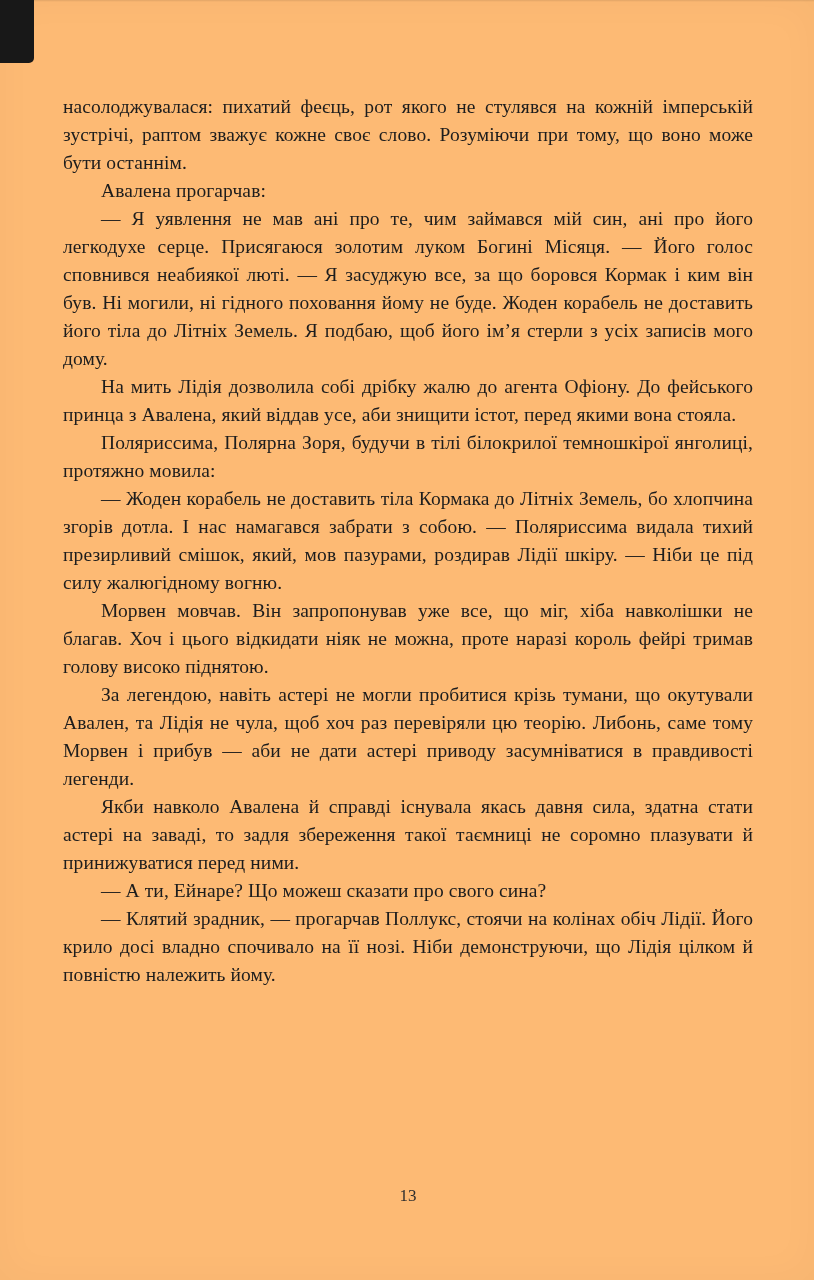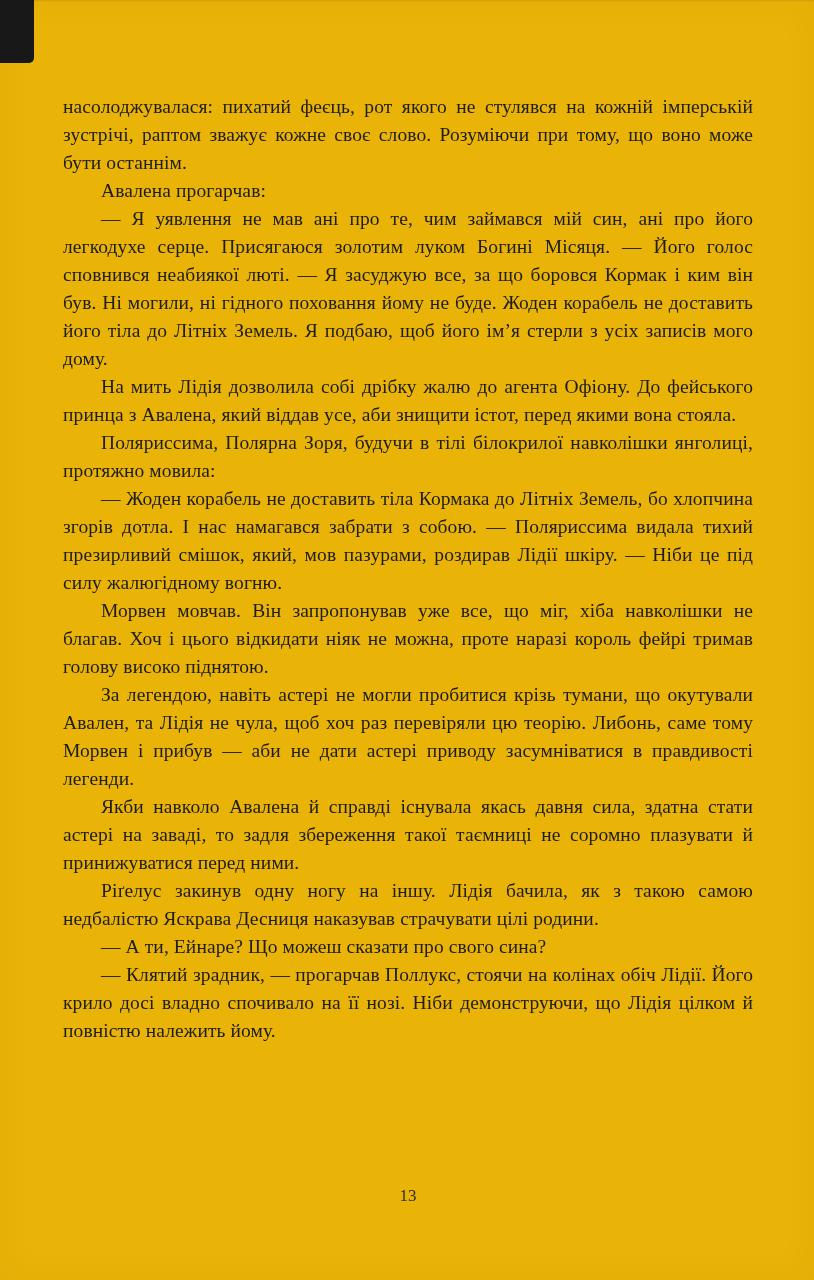--- a/index.html
+++ b/index.html
@@ -5,21 +5,21 @@
   html, body {
     margin: 0;
     padding: 0;
     background: #e9e9e7;
   }
   .page {
     position: relative;
     width: 814px;
     height: 1280px;
     margin: 0 auto;
-    background: #eab308;
+    background: #fdba74;
     overflow: hidden;
     font-family: "Liberation Serif", "DejaVu Serif", serif;
     color: #1d1d1d;
     box-shadow: inset 0 0 40px rgba(0,0,0,0.03);
   }
   .scan-artifact {
     position: absolute;
     top: 0;
     left: 0;
     width: 34px;
@@ -68,24 +68,23 @@
 
 <div class="page">
   <div class="page-edge"></div>
   <div class="scan-artifact"></div>
 
   <div class="text-block">
     <p class="no-indent">насолоджувалася: пихатий феєць, рот якого не стулявся на кожній імперській зустрічі, раптом зважує кожне своє слово. Розуміючи при тому, що воно може бути останнім.</p>
     <p>Авалена прогарчав:</p>
     <p>— Я уявлення не мав ані про те, чим займався мій син, ані про його легкодухе серце. Присягаюся золотим луком Богині Місяця. — Його голос сповнився неабиякої люті. — Я засуджую все, за що боровся Кормак і ким він був. Ні могили, ні гідного поховання йому не буде. Жоден корабель не доставить його тіла до Літніх Земель. Я подбаю, щоб його ім’я стерли з усіх записів мого дому.</p>
     <p>На мить Лідія дозволила собі дрібку жалю до агента Офіону. До фейського принца з Авалена, який віддав усе, аби знищити істот, перед якими вона стояла.</p>
-    <p>Поляриссима, Полярна Зоря, будучи в тілі білокрилої навколішки янголиці, протяжно мовила:</p>
+    <p>Поляриссима, Полярна Зоря, будучи в тілі білокрилої темношкірої янголиці, протяжно мовила:</p>
     <p>— Жоден корабель не доставить тіла Кормака до Літніх Земель, бо хлопчина згорів дотла. І нас намагався забрати з собою. — Поляриссима видала тихий презирливий смішок, який, мов пазурами, роздирав Лідії шкіру. — Ніби це під силу жалюгідному вогню.</p>
     <p>Морвен мовчав. Він запропонував уже все, що міг, хіба навколішки не благав. Хоч і цього відкидати ніяк не можна, проте наразі король фейрі тримав голову високо піднятою.</p>
     <p>За легендою, навіть астері не могли пробитися крізь тумани, що окутували Авален, та Лідія не чула, щоб хоч раз перевіряли цю теорію. Либонь, саме тому Морвен і прибув — аби не дати астері приводу засумніватися в правдивості легенди.</p>
     <p>Якби навколо Авалена й справді існувала якась давня сила, здатна стати астері на заваді, то задля збереження такої таємниці не соромно плазувати й принижуватися перед ними.</p>
-    <p>Ріґелус закинув одну ногу на іншу. Лідія бачила, як з такою самою недбалістю Яскрава Десниця наказував страчувати цілі родини.</p>
     <p>— А ти, Ейнаре? Що можеш сказати про свого сина?</p>
     <p>— Клятий зрадник, — прогарчав Поллукс, стоячи на колінах обіч Лідії. Його крило досі владно спочивало на її нозі. Ніби демонструючи, що Лідія цілком й повністю належить йому.</p>
   </div>
 
   <div class="page-number">13</div>
 </div>
 
 </body></html>

